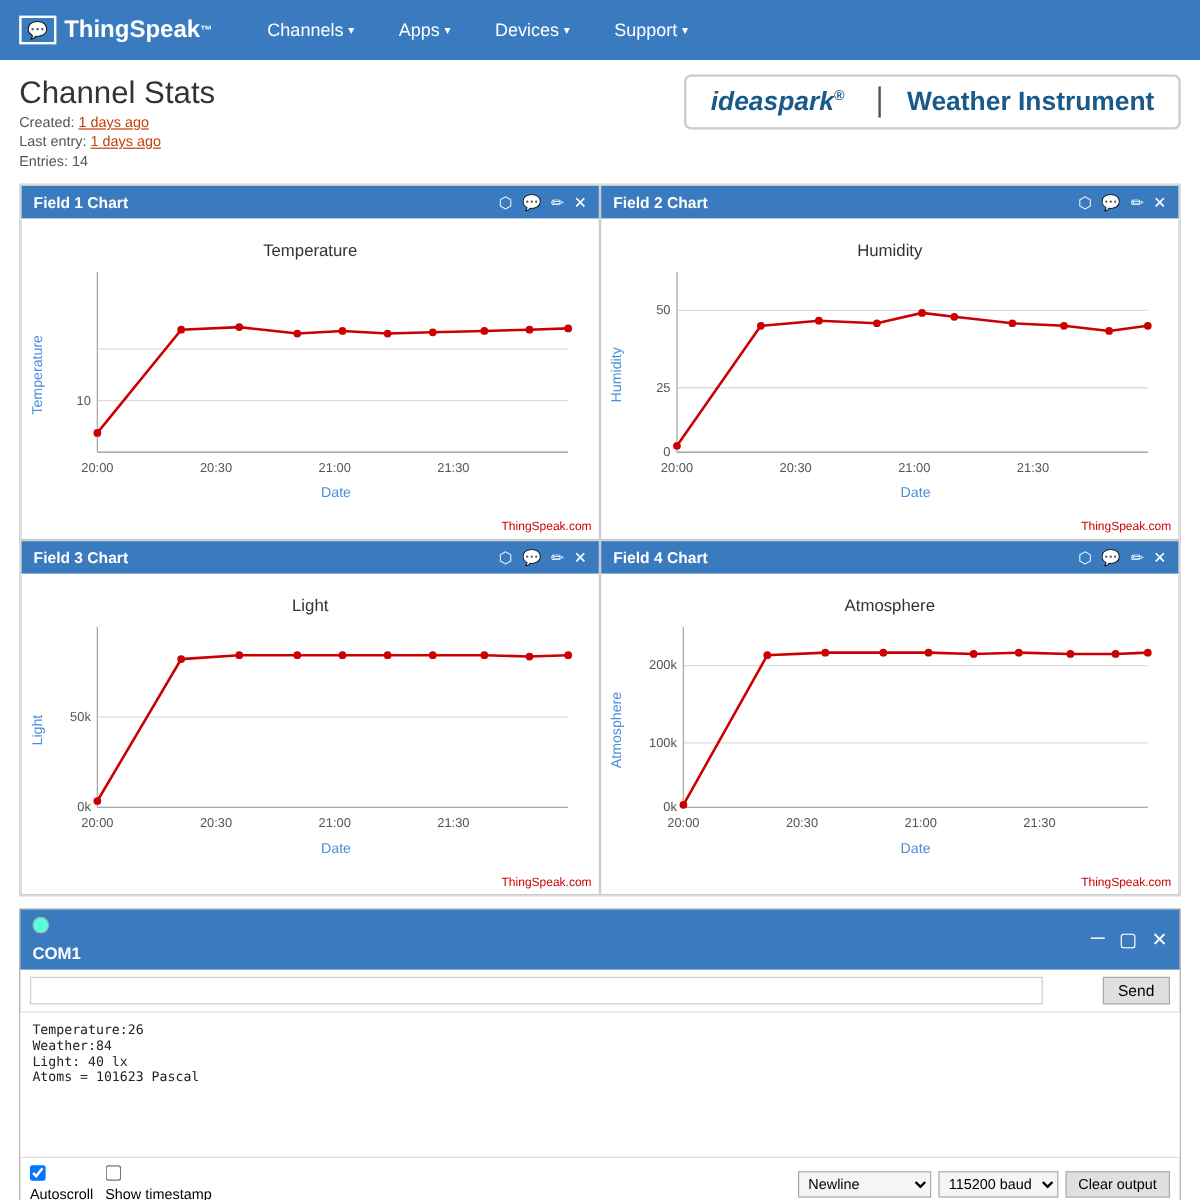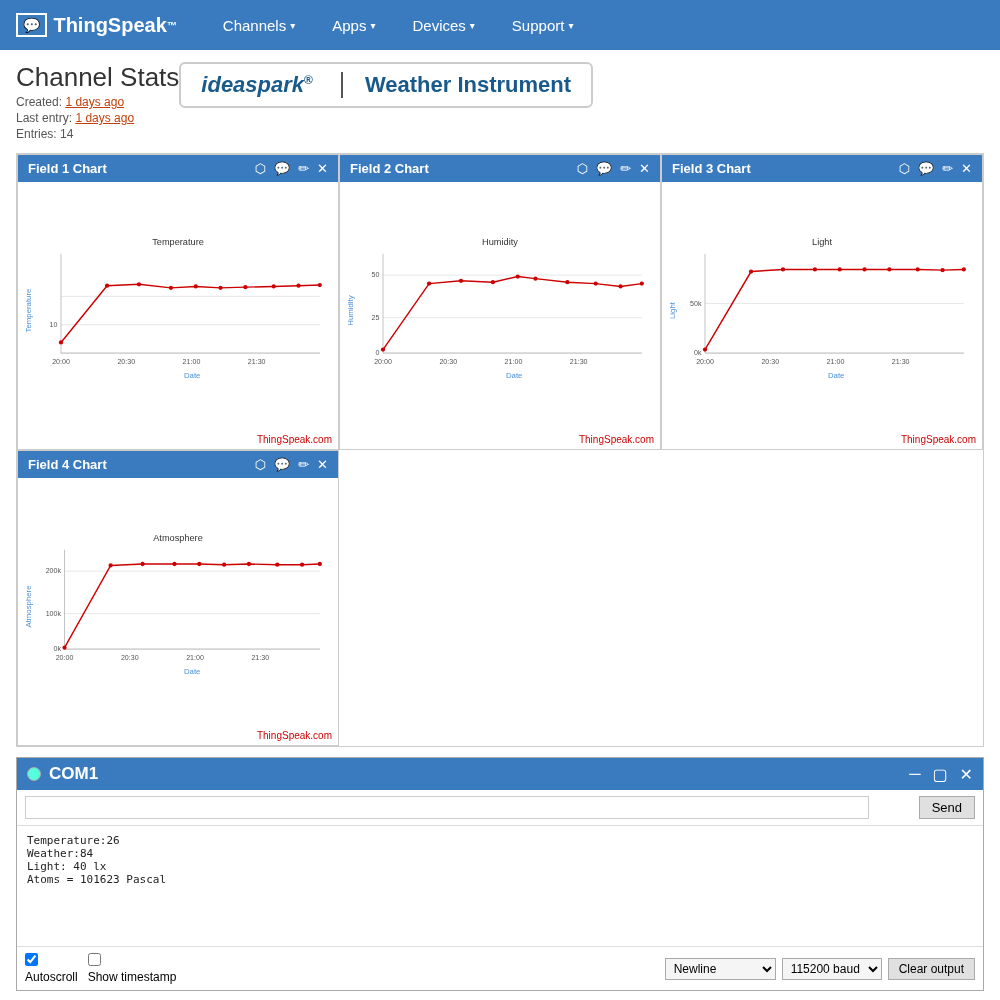--- a/index.html
+++ b/index.html
@@ -40,37 +40,38 @@
     .nav-item .caret { font-size: 10px; }
 
     
     .main-content { background: white; padding: 12px 16px; }
     .channel-stats h2 { font-size: 26px; color: #333; font-weight: normal; }
     .channel-stats .meta { font-size: 12px; color: #555; margin-top: 2px; }
     .channel-stats .meta a { color: #c2410c; text-decoration: underline; }
     
     .header-row {
       display: flex;
+      justify-content: space-between;
       align-items: flex-start;
       margin-bottom: 12px;
     }
     .brand-logo {
       border: 2px solid #ccc;
       border-radius: 6px;
       padding: 8px 20px;
       display: flex;
       align-items: center;
       gap: 24px;
       background: white;
     }
 
     
     .charts-grid {
       display: grid;
-      grid-template-columns: 1fr 1fr 1fr;
+      grid-template-columns: 1fr 1fr;
       gap: 0;
       border: 1px solid #ccc;
     }
     .chart-panel {
       border: 1px solid #ccc;
       background: white;
     }
     .chart-header {
       background: #3a7bbf;
       color: white;
@@ -100,21 +101,21 @@
       background: white;
     }
     .serial-header {
       background: #3a7bbf;
       color: white;
       padding: 6px 10px;
       display: flex;
       align-items: center;
       justify-content: space-between;
     }
-    .serial-header-left { display: flex; align-items: center; gap: 8px; font-size: 17px; font-weight: bold; }
+    .serial-header-left { display: flex; align-items: flex-start; gap: 8px; font-size: 14px; font-weight: bold; flex-direction: column; }
     .serial-circle { width: 14px; height: 14px; border-radius: 50%; background: #5fd; border: 1px solid #aaa; }
     .serial-header-right { display: flex; gap: 12px; align-items: center; }
     .serial-wbtn { background: none; border: none; color: white; font-size: 16px; cursor: pointer; }
     
     .serial-input-row {
       display: flex;
       padding: 6px 8px;
       gap: 6px;
       border-bottom: 1px solid #ddd;
     }

